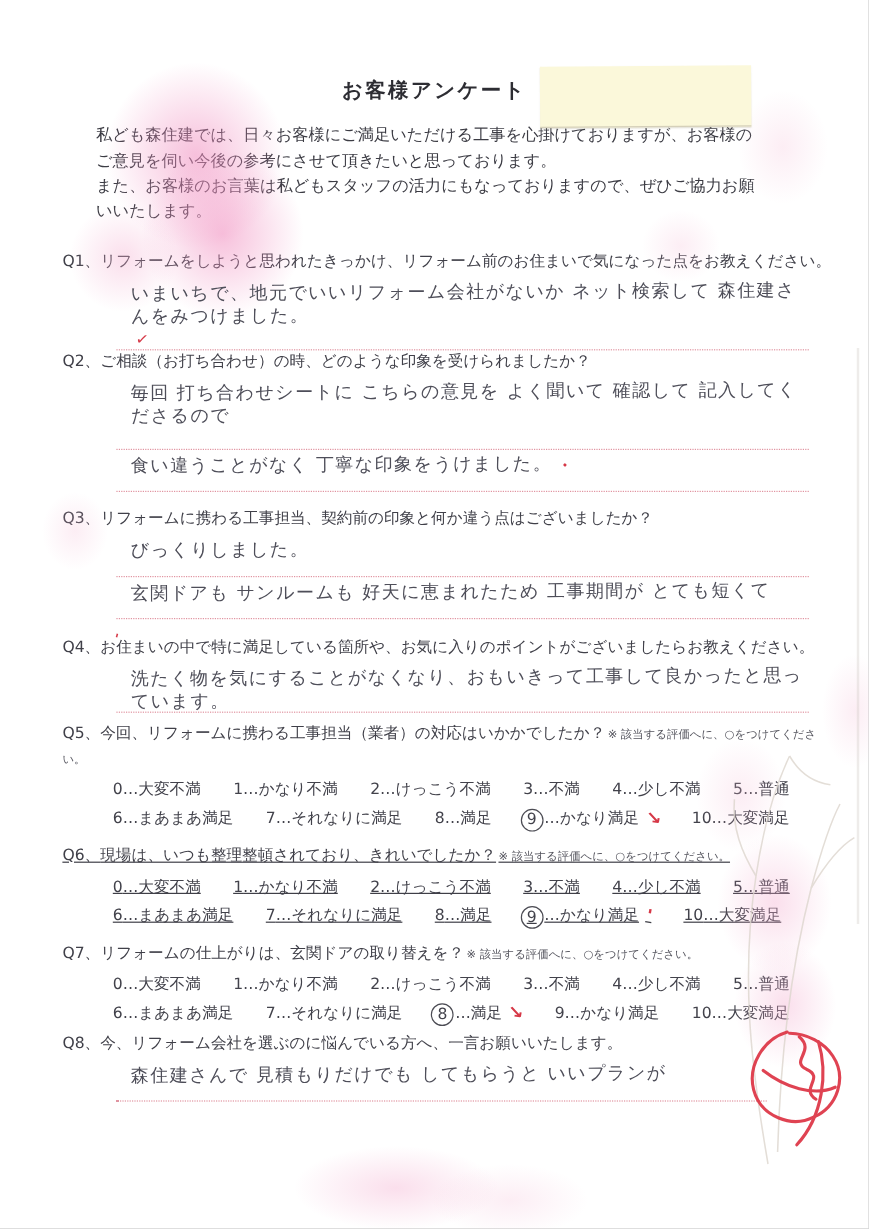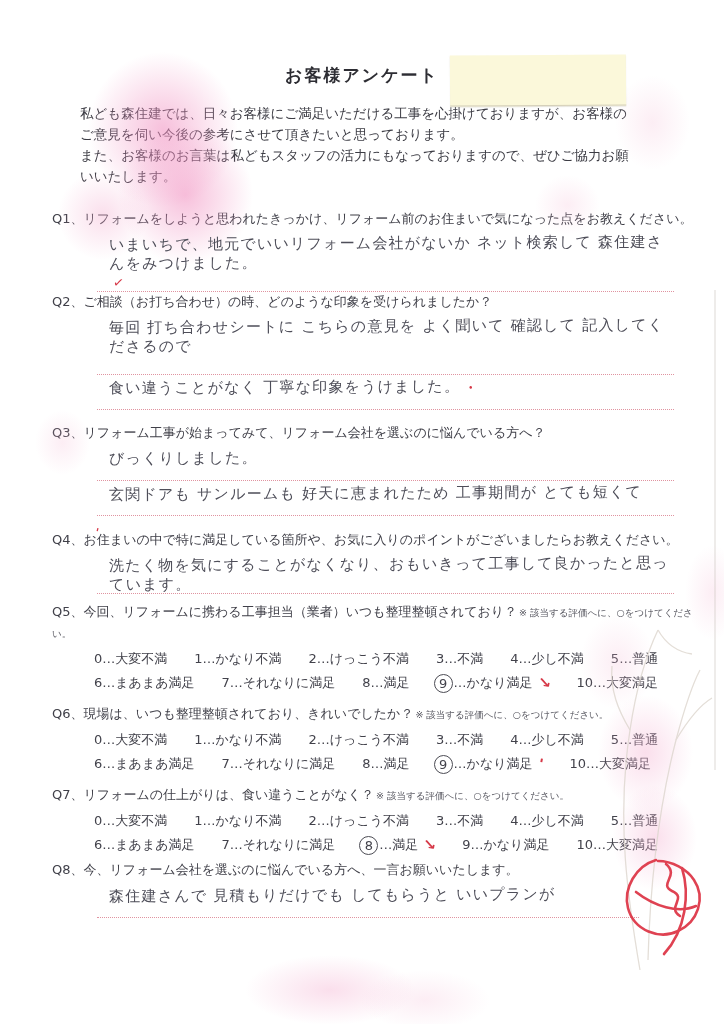--- a/index.html
+++ b/index.html
@@ -85,37 +85,37 @@
 
   <div class="q" style="margin-top:0;">
     <div class="q-line"><span>Q2、</span><span>ご相談（お打ち合わせ）の時、どのような印象を受けられましたか？</span></div>
     <div class="answers">
       <div class="ansline"><span class="hand">毎回 打ち合わせシートに こちらの意見を よく聞いて 確認して 記入してくださるので</span><span class="endmark"></span></div>
       <div class="ansline"><span class="hand">食い違うことがなく 丁寧な印象をうけました。</span><span class="endmark">・</span></div>
     </div>
   </div>
 
   <div class="q" style="margin-top:13px;">
-    <div class="q-line"><span>Q3、</span><span>リフォーム工事が始まってみて、リフォーム会社を選ぶのに悩んでいる方へ？</span></div>
+    <div class="q-line"><span>Q3、</span><span>リフォームに携わる工事担当、契約前の印象と何か違う点はございましたか？</span></div>
     <div class="answers">
       <div class="ansline"><span class="hand">びっくりしました。</span></div>
       <div class="ansline"><span class="hand">玄関ドアも サンルームも 好天に恵まれたため 工事期間が とても短くて</span></div>
     </div>
   </div>
 
   <div class="q" style="margin-top:14px;">
     <div class="q-line"><span>Q4、</span><span>お住まいの中で特に満足している箇所や、お気に入りのポイントがございましたらお教えください。</span></div>
     <div class="answers">
       <div class="ansline"><span class="hand">洗たく物を気にすることがなくなり、おもいきって工事して良かったと思っています。</span></div>
     </div>
   </div>
   <div class="tickmark">'</div>
 
   <div class="q" style="margin-top:8px;">
-    <div class="q-line"><span>Q5、</span><span>今回、リフォームに携わる工事担当（業者）いつも整理整頓されており？</span><span class="q-note">※ 該当する評価へに、○をつけてください。</span></div>
+    <div class="q-line"><span>Q5、</span><span>今回、リフォームに携わる工事担当（業者）の対応はいかかでしたか？</span><span class="q-note">※ 該当する評価へに、○をつけてください。</span></div>
     <div class="scale">
         <div class="scale-row">
           <span class="opt">
             <span class="num">0</span>
             <span>…大変不満</span>
           </span>
           <span class="opt">
             <span class="num">1</span>
             <span>…かなり不満</span>
           </span>
@@ -155,21 +155,21 @@
             <span class="redmark">↘</span>
           </span>
           <span class="opt">
             <span class="num">10</span>
             <span>…大変満足</span>
           </span>
         </div>
       </div>
   </div>
 
-  <div class="q" style="margin-top:10px;">
+  <div class="q" style="margin-top:10px;text-decoration:underline;">
     <div class="q-line"><span>Q6、</span><span>現場は、いつも整理整頓されており、きれいでしたか？</span><span class="q-note">※ 該当する評価へに、○をつけてください。</span></div>
     <div class="scale">
         <div class="scale-row">
           <span class="opt">
             <span class="num">0</span>
             <span>…大変不満</span>
           </span>
           <span class="opt">
             <span class="num">1</span>
             <span>…かなり不満</span>
@@ -211,21 +211,21 @@
           </span>
           <span class="opt">
             <span class="num">10</span>
             <span>…大変満足</span>
           </span>
         </div>
       </div>
   </div>
 
   <div class="q" style="margin-top:10px;">
-    <div class="q-line"><span>Q7、</span><span>リフォームの仕上がりは、食い違うことがなく？</span><span class="q-note">※ 該当する評価へに、○をつけてください。</span></div>
+    <div class="q-line"><span>Q7、</span><span>リフォームの仕上がりは、玄関ドアの取り替えを？</span><span class="q-note">※ 該当する評価へに、○をつけてください。</span></div>
     <div class="scale">
         <div class="scale-row">
           <span class="opt">
             <span class="num">0</span>
             <span>…大変不満</span>
           </span>
           <span class="opt">
             <span class="num">1</span>
             <span>…かなり不満</span>
           </span>

